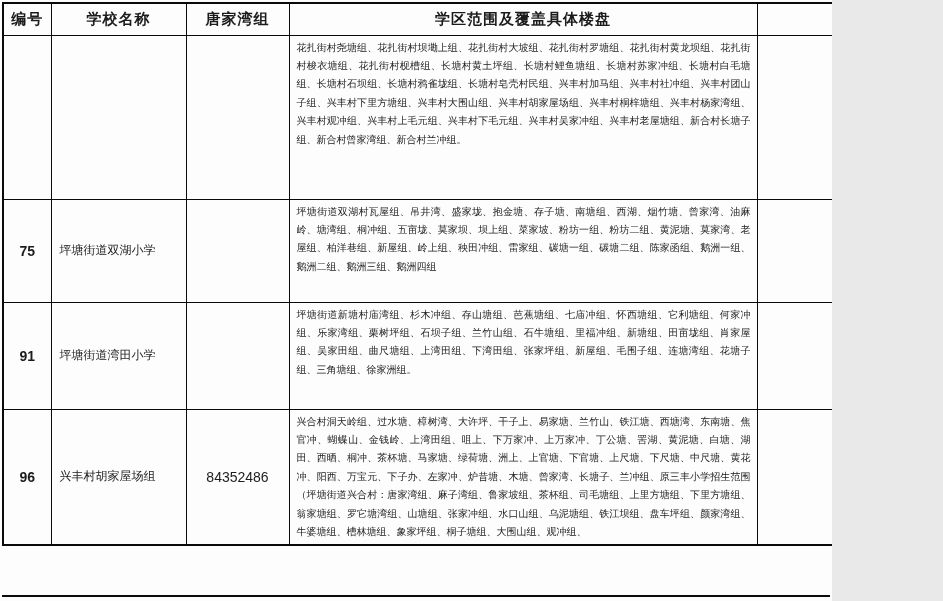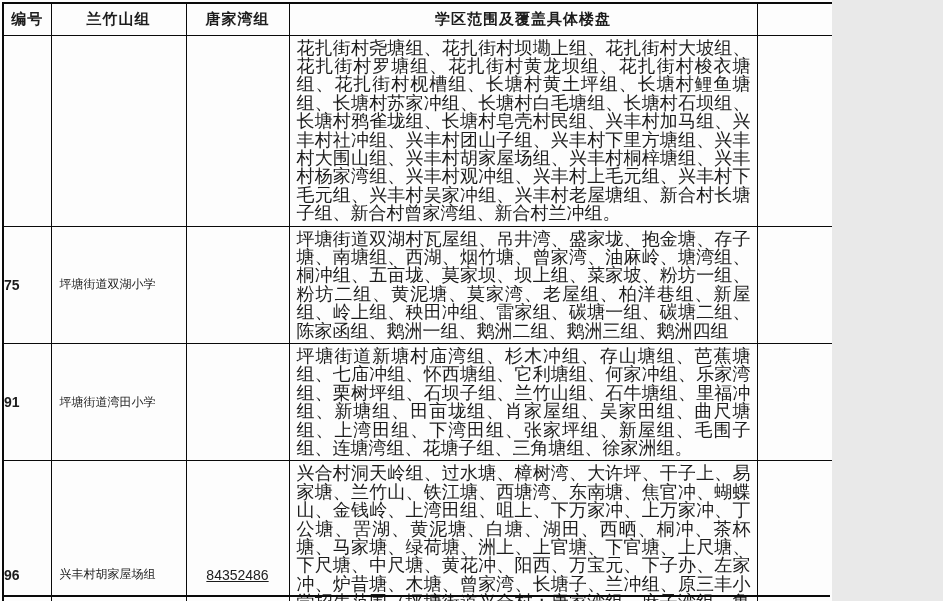--- a/index.html
+++ b/index.html
@@ -34,41 +34,40 @@
   th.hdr {
     height: 32px;
     font-size: 15px;
     font-weight: bold;
     text-align: center;
     vertical-align: middle;
     letter-spacing: 1px;
   }
 
   td.cell-id {
-    text-align: left;
+    text-align: center;
     vertical-align: middle;
     font-size: 14px;
     font-weight: bold;
   }
   td.cell-name {
     vertical-align: middle;
     font-size: 12px;
     padding: 2px 6px 2px 8px;
     line-height: 19px;
     word-break: break-all;
   }
   td.cell-phone {
     text-align: center;
     vertical-align: middle;
     font-size: 14px;
-    text-decoration: underline;
   }
   td.cell-district {
     vertical-align: top;
-    font-size: 18px;
+    font-size: 10px;
     line-height: 18.4px;
     padding: 3px 6px 3px 7px;
     text-align: justify;
     text-align-last: left;
     word-break: break-all;
   }
   td.cell-note { vertical-align: middle; }
 
   tr.row-cont     { height: 164px; }
   tr.row-75       { height: 103px; }
@@ -92,21 +91,21 @@
     <colgroup>
       <col style="width:48px">
       <col style="width:135px">
       <col style="width:103px">
       <col style="width:468px">
       <col style="width:185px">
     </colgroup>
     <thead>
       <tr>
         <th class="hdr">编号</th>
-        <th class="hdr">兰竹山组</th>
+        <th class="hdr">学校名称</th>
         <th class="hdr">唐家湾组</th>
         <th class="hdr">学区范围及覆盖具体楼盘</th>
         <th class="hdr">备注</th>
       </tr>
     </thead>
     <tbody>
       <tr class="row-cont">
         <td class="cell-id"></td>
         <td class="cell-name"></td>
         <td class="cell-phone"></td>

